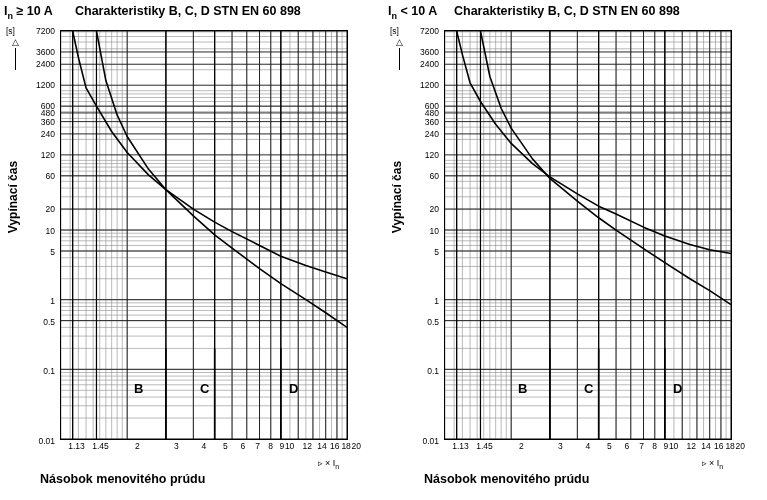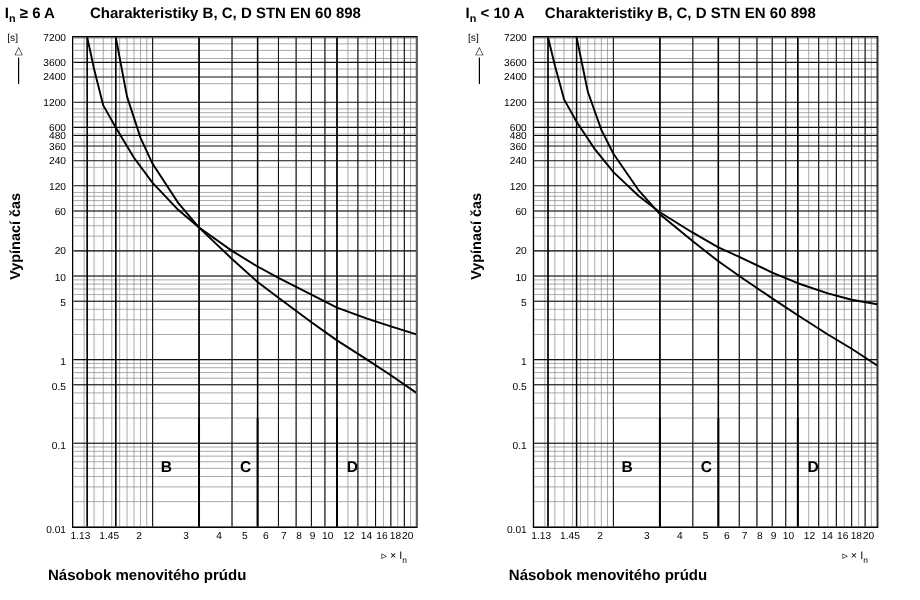--- a/index.html
+++ b/index.html
@@ -41,21 +41,21 @@
     position:absolute;right:0;
     font-size:8.5px;line-height:8.5px;
     text-align:right;white-space:nowrap;
   }
   .ylabs{position:absolute;left:0;top:30px;width:57px;height:412px;}
 
   .xlabs{position:absolute;left:0;top:442px;width:383px;height:16px;}
   .xlab{
     position:absolute;top:0;
     font-size:8.5px;line-height:9px;
-    text-align:left;white-space:nowrap;
+    text-align:right;white-space:nowrap;
   }
 
   .unit-t{
     position:absolute;left:6px;top:26px;
     font-size:8.5px;
   }
   .arrow-up{
     position:absolute;left:12px;top:38px;
     font-size:9px;line-height:9px;
   }
@@ -88,21 +88,21 @@
   svg.curves{position:absolute;left:0;top:0;width:100%;height:100%;}
   svg.curves path{fill:none;stroke:#000;stroke-width:1.6;}
 </style>
 </head>
 <body>
 
 <div class="page">
 
   <div class="panel left">
     <div class="panel-title">
-      <span class="ttl-a"><span>I</span><span class="sub">n</span>&nbsp;<span>≥ 6 A</span></span>
+      <span class="ttl-a"><span>I</span><span class="sub">n</span>&nbsp;<span>≥ 10 A</span></span>
       <span class="ttl-c" style="left:75px">Charakteristiky B, C, D   STN EN 60 898</span>
     </div>
 
     <div class="unit-t">[s]</div>
     <div class="arrow-up">△</div>
     <div class="axis-line-v"></div>
 
     <div class="ytitle">Vypínací čas</div>
 
     <div class="ylabs">

